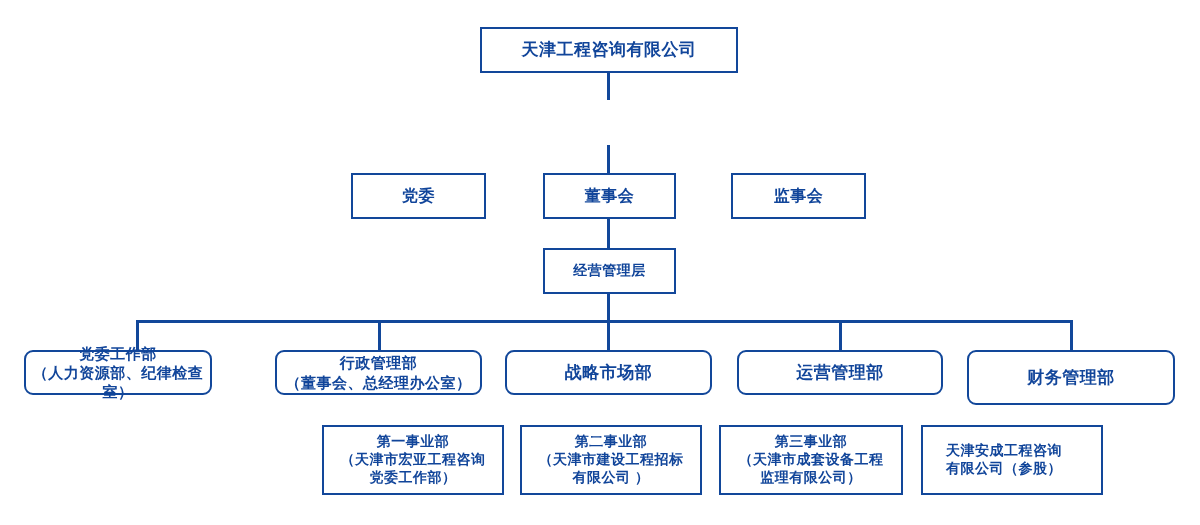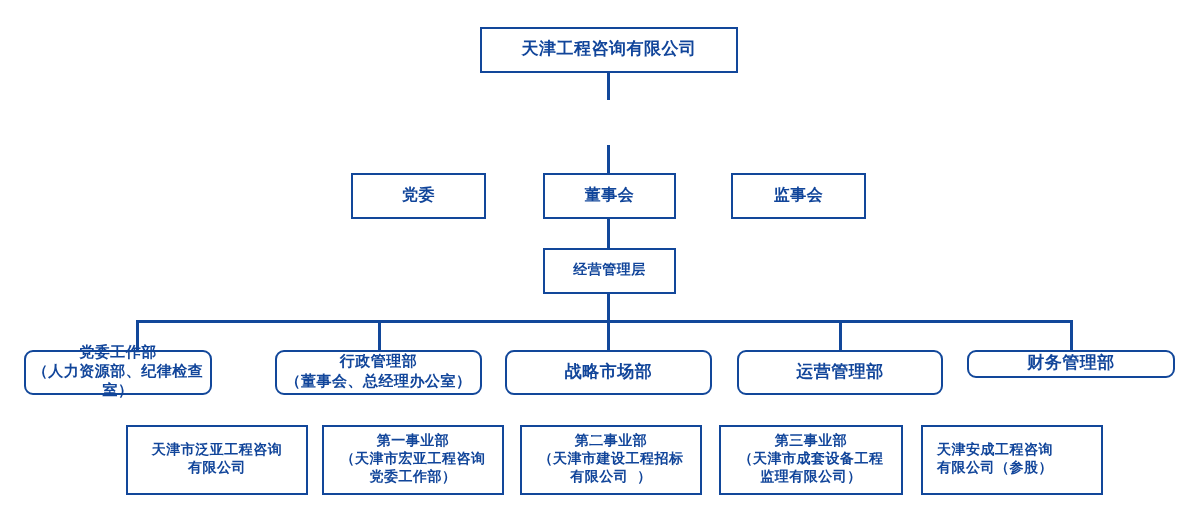--- a/index.html
+++ b/index.html
@@ -10,21 +10,20 @@
   }
   body {
     font-family: "Liberation Sans", "DejaVu Sans", sans-serif;
   }
   #org-chart {
     position: relative;
     width: 1200px;
     height: 525px;
     background: #ffffff;
     overflow: hidden;
-    font-family: Liberation Mono, monospace;
   }
   .node {
     position: absolute;
     box-sizing: border-box;
     border: 2px solid #12479A;
     background: #ffffff;
     color: #11459A;
     display: flex;
     align-items: center;
     justify-content: center;
@@ -41,21 +40,21 @@
   .node.lvl-top   { font-size: 17px; }
   .node.lvl-2     { font-size: 16px; }
   .node.lvl-3     { font-size: 16px; }
   .node.lvl-4     { font-size: 14px; }
   .node.dept      { font-size: 15px; }
   .node.dept.wide { font-size: 17px; }
   .node.sub       { font-size: 14px; }
   .node.sub.left-align {
     justify-content: flex-start;
     text-align: center;
-    padding-left: 14px;
+    padding-left: 23px;
   }
   .conn {
     position: absolute;
     background: #12479A;
     z-index: 1;
   }
   .conn.v { width: 3px; }
   .conn.h { height: 3px; }
 </style>
 </head>
@@ -93,24 +92,22 @@
   <div class="node dept rounded" style="left:24px; top:350px; width:188px; height:45px;">党委工作部
 （人力资源部、纪律检查室）</div>
 
   <div class="node dept rounded" style="left:275px; top:350px; width:207px; height:45px;">行政管理部
 （董事会、总经理办公室）</div>
 
   <div class="node dept wide rounded" style="left:505px; top:350px; width:207px; height:45px;">战略市场部</div>
 
   <div class="node dept wide rounded" style="left:737px; top:350px; width:206px; height:45px;">运营管理部</div>
 
-  <div class="node dept wide rounded" style="left:967px; top:350px; width:208px; height:28px;">财务管理部</div>
+  <div class="node dept wide rounded" style="left:967px; top:350px; width:208px; height:55px;">财务管理部</div>
 
-  <div class="node sub" style="left:126px; top:425px; width:182px; height:70px;">天津市泛亚工程咨询
-有限公司</div>
 
   <div class="node sub" style="left:322px; top:425px; width:182px; height:70px;">第一事业部
 （天津市宏亚工程咨询
 党委工作部）</div>
 
   <div class="node sub" style="left:520px; top:425px; width:182px; height:70px;">第二事业部
 （天津市建设工程招标
 有限公司 ）</div>
 
   <div class="node sub" style="left:719px; top:425px; width:184px; height:70px;">第三事业部

